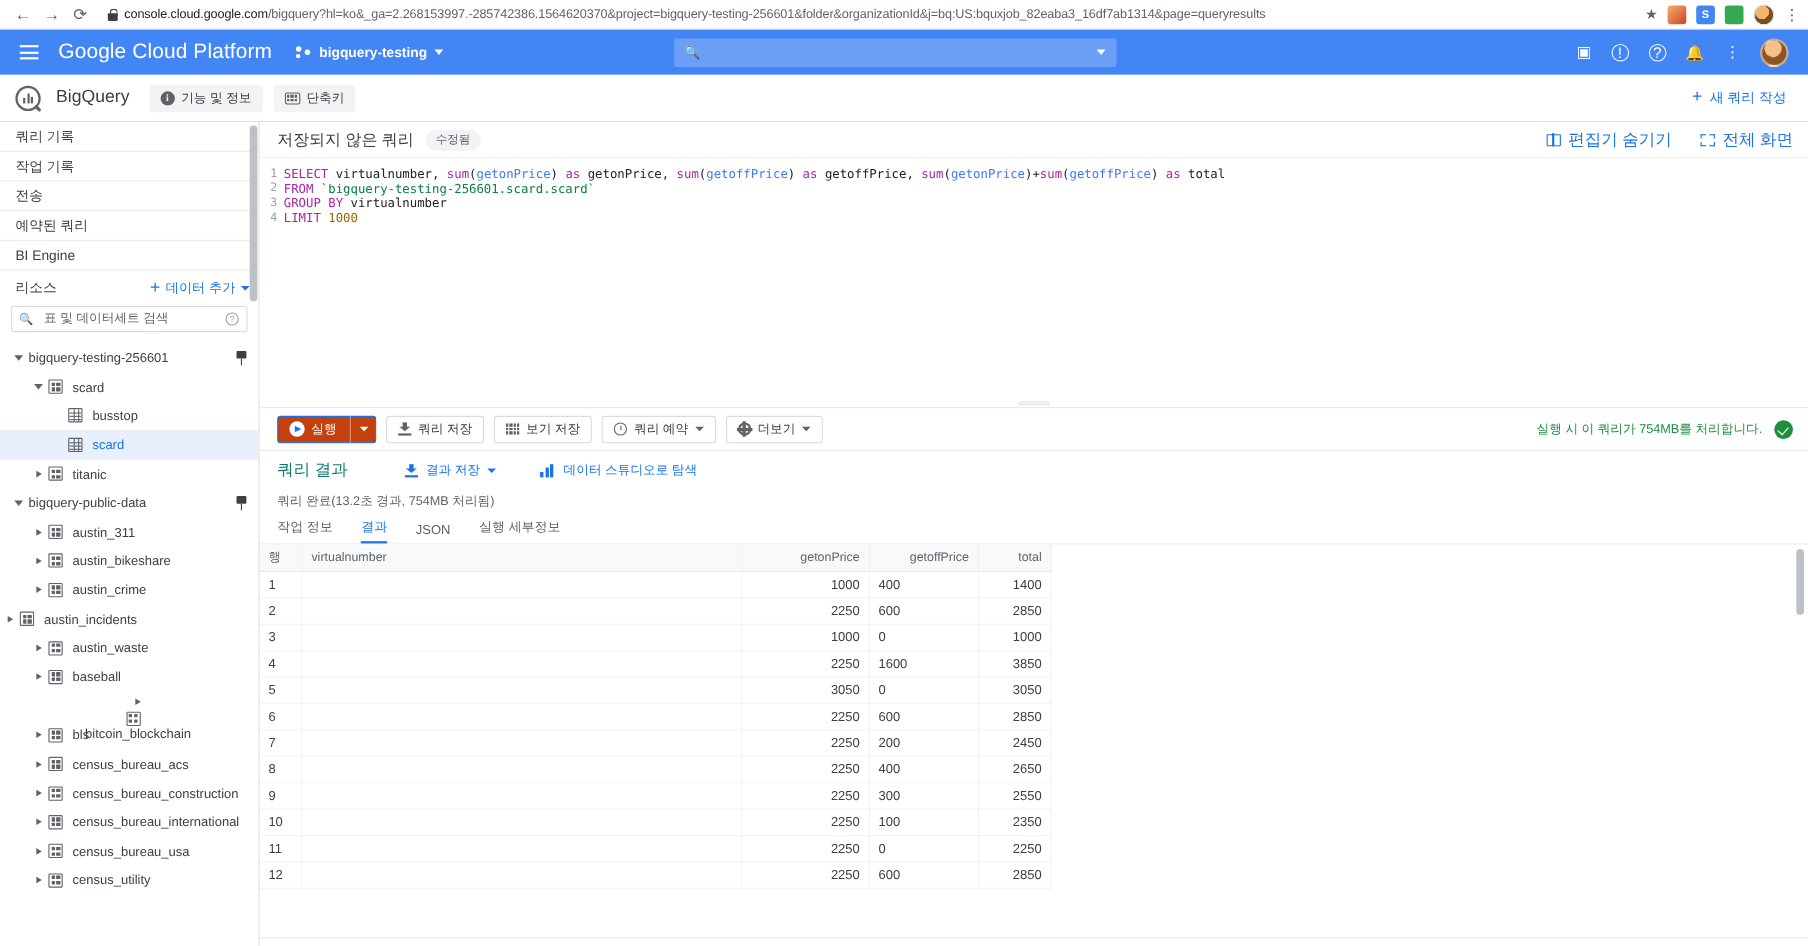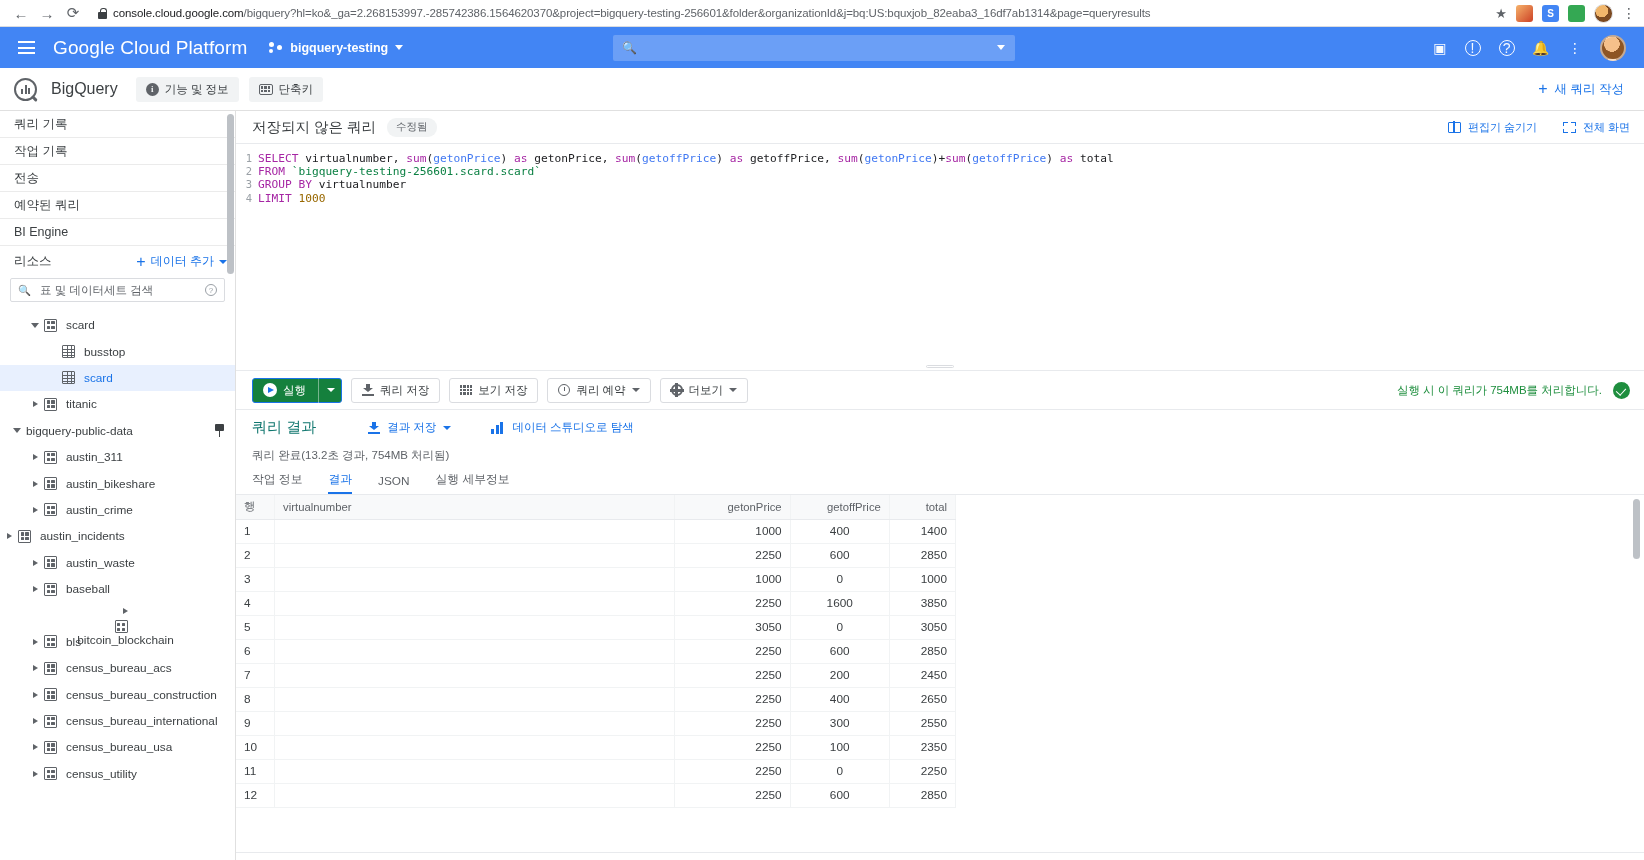--- a/index.html
+++ b/index.html
@@ -220,21 +220,21 @@
     border-bottom: 1px solid #e8eaed;
     text-align: right;
   }
   .query-title { font-size: 14.5px; color: #3c4043; }
   .badge-mod {
     margin-left: 11px; background: #f1f3f4; color: #5f6368; font-size: 10.5px;
     border-radius: 9px; padding: 2.5px 9px;
   }
   .head-actions { margin-left: auto; display: flex; align-items: center; gap: 26px; }
   .head-action {
-    display: flex; align-items: center; gap: 7px; color: #1a73e8; font-size: 11px; cursor: pointer;
+    display: flex; align-items: center; gap: 7px; color: #1a73e8; font-size: 15px; cursor: pointer;
   }
   .ico-hide {
     width: 13px; height: 11px; border: 1.4px solid #1a73e8; border-radius: 1px; position: relative;
   }
   .ico-hide:after { content:""; position:absolute; left:4.5px; top:-1.4px; bottom:-1.4px; width:1.4px; background:#1a73e8;}
   .ico-full { width: 13px; height: 11px; position: relative; }
   .ico-full i { position: absolute; width: 5px; height: 4px; border: 1.4px solid #1a73e8; }
   .ico-full i:nth-child(1) { left:0; top:0; border-right:none; border-bottom:none;}
   .ico-full i:nth-child(2) { right:0; top:0; border-left:none; border-bottom:none;}
   .ico-full i:nth-child(3) { left:0; bottom:0; border-right:none; border-top:none;}
@@ -265,21 +265,21 @@
 
   .toolbar {
     height: 38px; display: flex; align-items: center; padding: 0 14px 0 16px; gap: 9px;
   }
   .btn {
     height: 25px; border: 1px solid #dadce0; background: #fff; border-radius: 3px;
     display: inline-flex; align-items: center; gap: 6px; padding: 0 10px;
     font-size: 11.5px; color: #3c4043; cursor: pointer; font-family: inherit;
   }
   .btn-run {
-    background: #15803d; border-color: #1a73e8; color: #fff; padding-right: 6px;
+    background: #c2410c; border-color: #1a73e8; color: #fff; padding-right: 6px;
   }
   .btn-run .sep { width: 1px; height: 25px; background: rgba(255,255,255,0.42); margin: 0 2px 0 6px;}
   .play {
     width: 14px; height: 14px; border-radius: 50%; background: #fff; position: relative;
   }
   .play:after {
     content:""; position:absolute; left:5px; top:3.5px;
     border-left: 6px solid #1a73e8; border-top: 3.5px solid transparent; border-bottom: 3.5px solid transparent;
   }
   .ico-save { width: 12px; height: 12px; position: relative; }
@@ -371,21 +371,21 @@
     height: 24px; border-bottom: 1px solid #e8eaed; padding: 0 8px;
     border-right: 1px solid #f1f3f4; white-space: nowrap;
   }
   table.results td {
     font-size: 11.8px; color: #3c4043; height: 24px; padding: 0 8px;
     border-bottom: 1px solid #f1f3f4; border-right: 1px solid #f1f3f4; white-space: nowrap;
   }
   .c-row { width: 28px; text-align: left; }
   .c-vn { width: 290px; text-align: left; }
   .c-on { width: 84px; text-align: right; }
-  .c-off { width: 72px; text-align: center; }
+  .c-off { width: 72px; text-align: left; }
   .c-tot { width: 48px; text-align: right; }
   th.c-on, th.c-off, th.c-tot { text-align: right; }
   td.c-row { color: #3c4043; }
 
   .v-scroll {
     position: absolute; right: 2px; top: 4px; width: 7px; height: 60px;
     background: #bdc1c6; border-radius: 4px;
   }
   .v-scroll-track {
     position: absolute; right: 2px; top: 0; bottom: 0; width: 7px;
@@ -505,20 +505,27 @@
         </span>
       </div>
 
       <div class="search-box">
         <span class="mag">🔍</span>
         <input type="text" placeholder="표 및 데이터세트 검색" style="">
         <span class="help-circle">?</span>
       </div>
 
       <div class="tree" id="tree-container">
+          <div class="tree-row" style="padding-left: 8px;">
+            <span class="tw">
+              <span class="arrow-d"></span>
+            </span>
+            <span class="tree-label">bigquery-testing-256601</span>
+            <span class="pin-icon"></span>
+          </div>
           <div class="tree-row" style="padding-left: 26px;">
             <span class="tw">
               <span class="arrow-d"></span>
             </span>
             <span class="ds-icon">
               <i></i>
               <i></i>
               <i></i>
               <i></i>
             </span>

